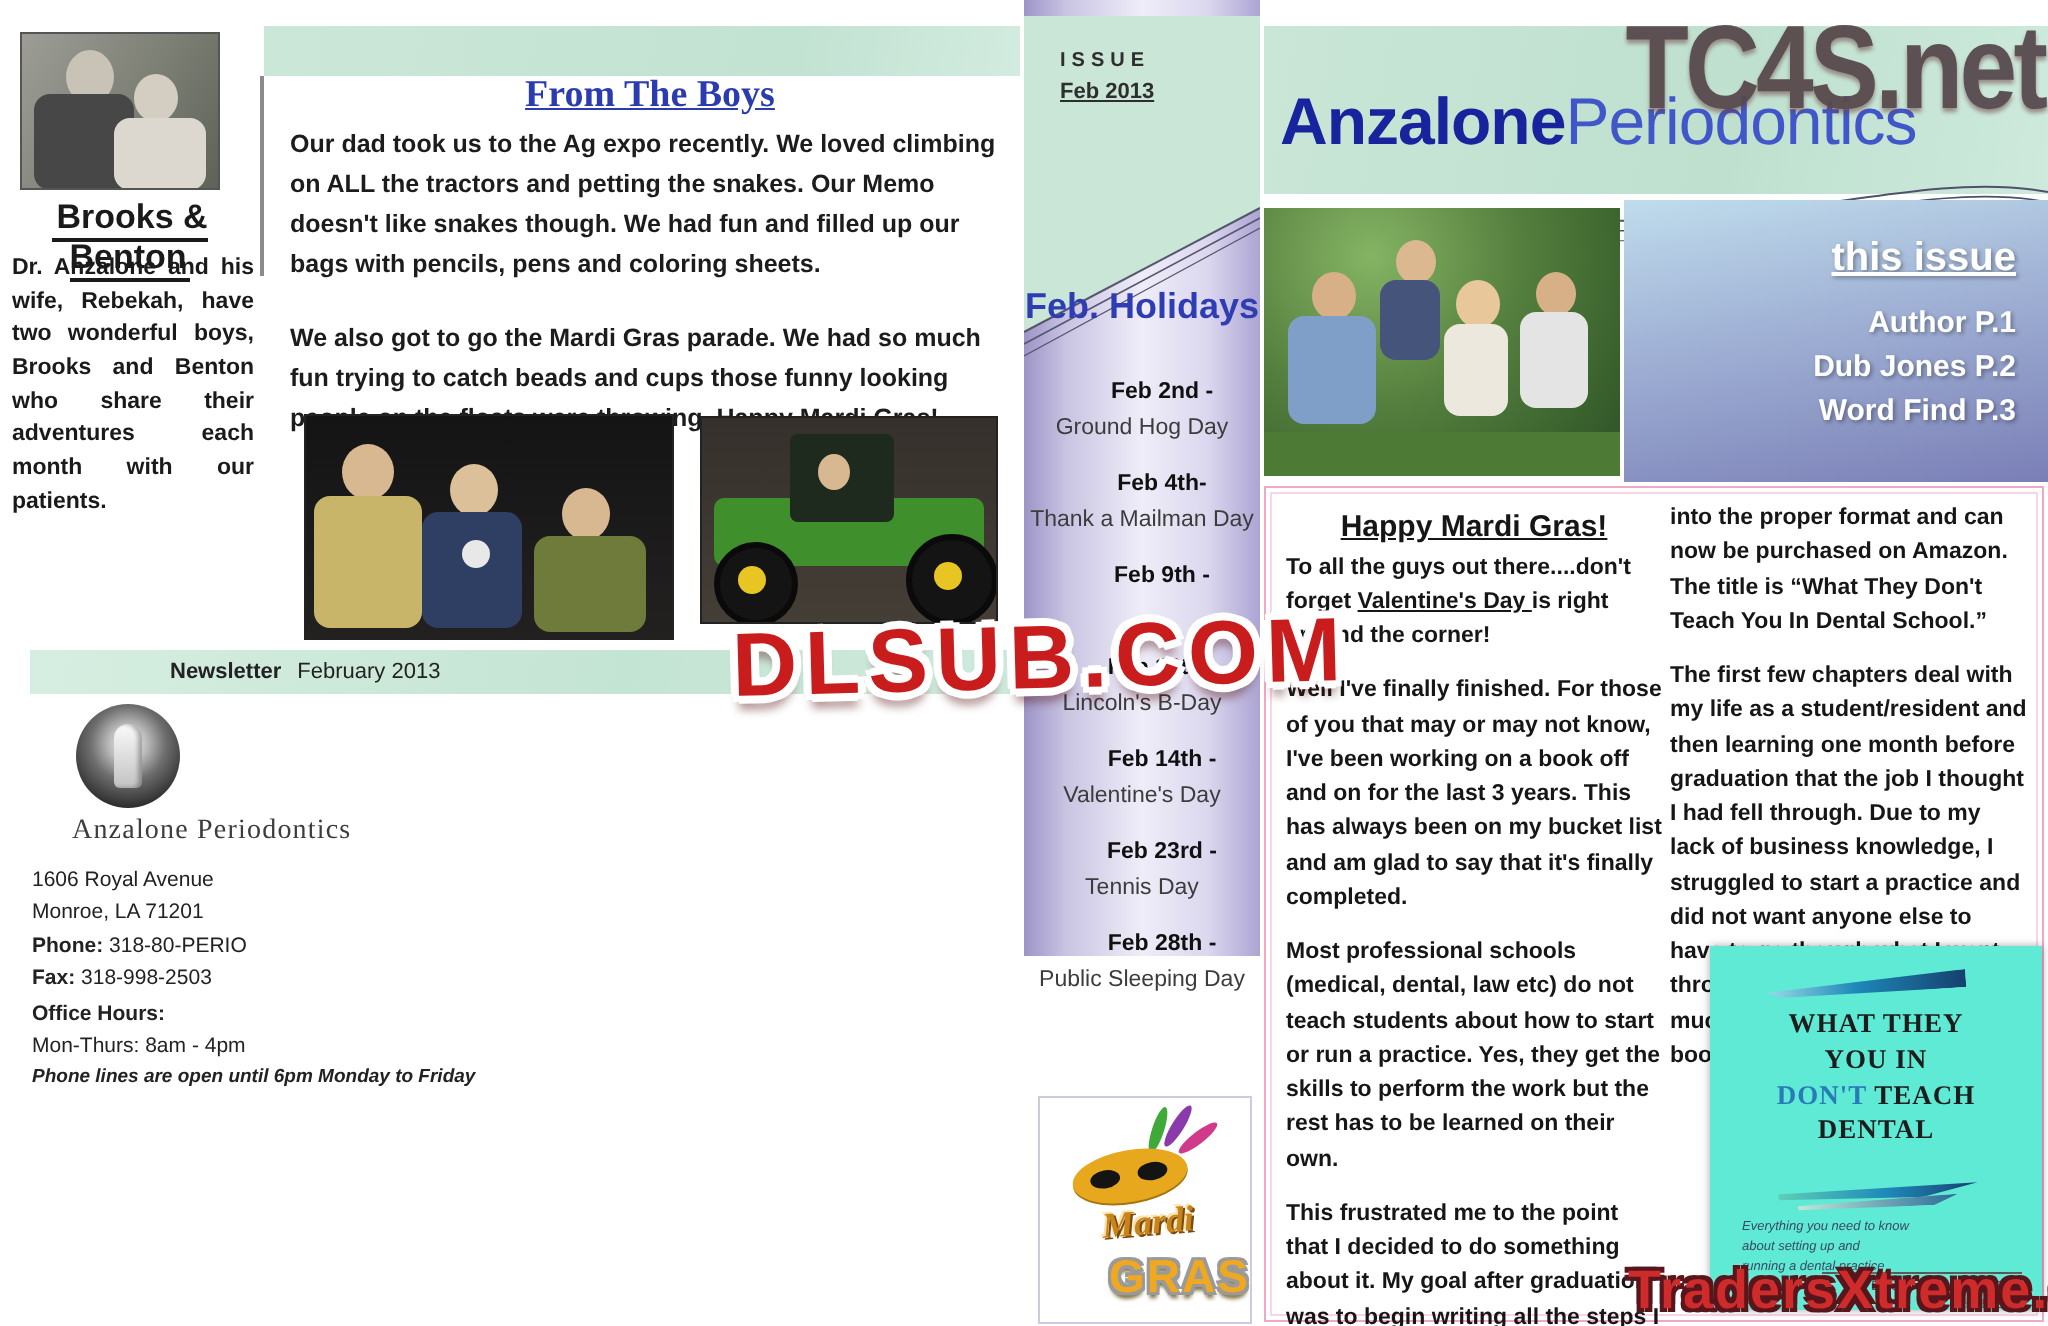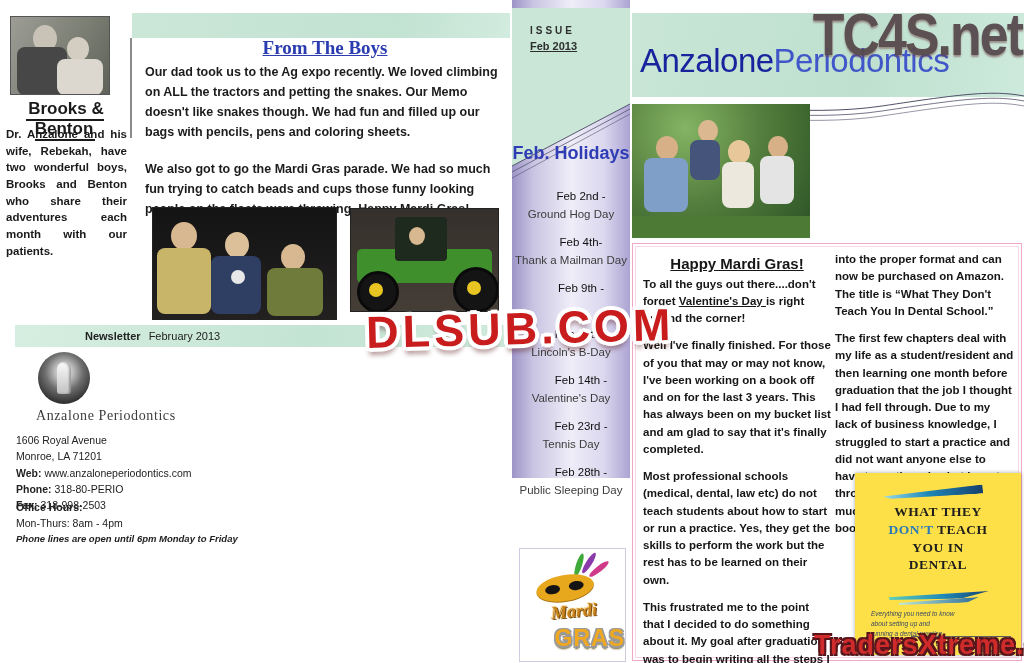--- a/index.html
+++ b/index.html
@@ -50,37 +50,37 @@
   .photo-tractor{left:350px;top:208px;width:147px;height:102px;background:linear-gradient(#35302b,#453e37);}
 
   
   .issue-col{left:512px;top:0;width:118px;height:478px;
      background:linear-gradient(90deg,#9d94c7 0%,#c9c4e2 18%,#efedf8 50%,#dbd7ee 78%,#aca4d3 100%);}
   .issue-svg{position:absolute;left:0;top:0;}
   .issue-label{position:absolute;left:18px;top:25px;font-size:10px;font-weight:bold;letter-spacing:3px;color:#2e2e2e;}
   .issue-date{position:absolute;left:18px;top:40px;font-size:11px;font-weight:bold;color:#2e2e2e;text-decoration:underline;}
   .holidays-title{position:absolute;left:0;top:143px;width:118px;text-align:center;font-size:18px;font-weight:bold;color:#2e3db4;}
   .holidays-list{position:absolute;left:0;top:190px;width:118px;text-align:center;}
-  .holiday-date{font-size:11.5px;font-weight:normal;color:#101010;margin-bottom:6px;padding-left:20px;}
+  .holiday-date{font-size:11.5px;font-weight:bold;color:#101010;margin-bottom:6px;padding-left:20px;}
   .holiday-day{font-size:11.5px;color:#3c3c3c;margin-bottom:16px;}
   .mardi-box{position:absolute;left:7px;top:548px;width:105px;height:112px;background:#fff;border:1px solid #cfcadd;overflow:hidden;}
   .mardi-mask{position:absolute;left:16px;top:26px;width:58px;height:26px;background:#e8a81e;border-radius:50%;
       transform:rotate(-10deg);box-shadow:0 1px 0 #a87410;}
   .mardi-eye{position:absolute;width:15px;height:9px;background:#141414;border-radius:50%;top:8px;}
   .feather{position:absolute;width:6px;height:24px;border-radius:50%;}
   .mardi-word1{position:absolute;left:14px;top:52px;width:80px;text-align:center;font-family:"Liberation Serif",serif;
       font-style:italic;font-weight:bold;font-size:18px;color:#c8841a;transform:rotate(-5deg);
       text-shadow:1px 1px 0 #7a4a10,-1px -1px 0 #fbe2a8;}
   .mardi-word2{position:absolute;left:0;top:76px;width:105px;text-align:right;font-size:23px;font-weight:bold;letter-spacing:1px;
       color:#f0a820;text-shadow:-1.5px -1.5px 0 #9a9a9a,1.5px -1.5px 0 #9a9a9a,-1.5px 1.5px 0 #9a9a9a,1.5px 1.5px 0 #9a9a9a,0 3px 2px #6a5a20;}
 
   
   .header-green{left:632px;top:13px;width:392px;height:84px;background:linear-gradient(100deg,#c9e6d6 0%,#bfe0cf 60%,#cdeadd 100%);}
   .brand{left:640px;top:42px;font-size:33px;letter-spacing:-.5px;white-space:nowrap;}
-  .brand-bold{font-weight:normal;color:#18249e;}
+  .brand-bold{font-weight:bold;color:#18249e;}
   .brand-light{font-weight:normal;color:#4157c9;}
   .waves-svg{position:absolute;left:632px;top:80px;}
   .photo-family{left:632px;top:104px;width:178px;height:134px;border:0;overflow:hidden;
       background:radial-gradient(circle at 30% 18%,#85b464 0%,#557f3e 45%,#39612d 80%,#2c4f26 100%);}
   .issue-panel{left:812px;top:100px;width:212px;height:141px;
       background:linear-gradient(170deg,#c0dcec 0%,#9fb0d4 45%,#7a7fb6 100%);
       box-sizing:border-box;padding:18px 16px 0 0;text-align:right;color:#fff;}
   .this-issue{font-size:20px;font-weight:bold;text-decoration:underline;text-shadow:1px 1px 2px rgba(0,0,0,.35);margin-bottom:10px;}
   .toc-item{font-size:15px;font-weight:bold;line-height:22px;text-shadow:1px 1px 2px rgba(0,0,0,.35);}
 
@@ -88,21 +88,21 @@
       border:1.5px solid #f2a6c8;outline:1px solid #f9d6e7;outline-offset:-4px;box-sizing:border-box;}
   .article-col{position:absolute;top:7px;font-size:11.5px;font-weight:bold;line-height:1.5;color:#161616;}
   .col1{left:10px;width:188px;}
   .col2{left:202px;width:180px;}
   .mardi-title{text-align:center;font-size:15px;margin:2px 0 0 0;}
   .mardi-title span{text-decoration:underline;}
   .article-col p{margin:0 0 10px 0;}
   .u{text-decoration:underline;}
 
   
-  .book{position:absolute;left:222px;top:229px;width:166px;height:182px;background:#fde047;
+  .book{position:absolute;left:222px;top:229px;width:166px;height:182px;background:#5eead4;
       box-shadow:0 0 4px rgba(0,0,0,.35);overflow:hidden;}
   .bswoosh{position:absolute;height:9px;}
   .bswoosh1{left:28px;top:15px;width:100px;background:linear-gradient(90deg,#9adbe8 0%,#1e88b8 45%,#16406e 100%);
       clip-path:polygon(0 55%,100% 0,100% 100%,8% 88%);transform:rotate(-4deg);}
   .bswoosh2{left:34px;top:118px;width:100px;background:linear-gradient(90deg,#5ecfb8 0%,#1e88b8 55%,#16406e 100%);
       clip-path:polygon(0 30%,100% 40%,72% 100%,0 62%);transform:rotate(-4deg);}
   .bswoosh3{left:44px;top:126px;width:80px;height:5px;background:linear-gradient(90deg,#bfe8d8,#2a6a98);
       clip-path:polygon(0 40%,100% 0,85% 100%,0 80%);transform:rotate(-3deg);}
   .book-title{position:absolute;left:0;top:30px;width:166px;text-align:center;font-family:"Liberation Serif",serif;
       font-size:13.5px;font-weight:bold;letter-spacing:.5px;line-height:1.32;color:#1d1d1d;}
@@ -131,21 +131,20 @@
   </div>
 
   <div class="abs logo-circle">
     <div class="logo-tooth"></div>
   </div>
   <div class="abs practice-name">Anzalone Periodontics</div>
 
   <div class="abs practice-info">
     <div>1606 Royal Avenue</div>
     <div>Monroe, LA 71201</div>
-    <div><b>Web:</b> <span>www.anzaloneperiodontics.com</span></div>
     <div><b>Phone:</b> <span>318-80-PERIO</span></div>
     <div><b>Fax:</b> <span>318-998-2503</span></div>
   </div>
   <div class="abs practice-hours">
     <div><b>Office Hours:</b></div>
     <div>Mon-Thurs: 8am - 4pm</div>
     <div class="note-italic">Phone lines are open until 6pm Monday to Friday</div>
   </div>
 
   <div class="abs band-top"></div>
@@ -230,40 +229,46 @@
     <div class="rect-blob" style="left:12px;top:54px;width:44px;height:54px;background:#7f9fc9;"></div>
     <div class="blob" style="left:66px;top:16px;width:20px;height:22px;background:#dcb890;"></div>
     <div class="rect-blob" style="left:58px;top:36px;width:30px;height:40px;background:#44547a;"></div>
     <div class="blob" style="left:96px;top:36px;width:22px;height:24px;background:#e8c89a;"></div>
     <div class="rect-blob" style="left:90px;top:58px;width:32px;height:46px;background:#ece8de;"></div>
     <div class="blob" style="left:136px;top:32px;width:20px;height:22px;background:#d8b088;"></div>
     <div class="rect-blob" style="left:128px;top:52px;width:34px;height:48px;background:#e4e4e4;"></div>
     <div class="rect-blob" style="left:0;top:112px;width:178px;height:22px;background:#4d7a35;border-radius:0;"></div>
   </div>
 
+  <div class="abs issue-panel">
+    <div class="this-issue">this issue</div>
+    <div class="toc-item">Author P.1</div>
+    <div class="toc-item">Dub Jones  P.2</div>
+    <div class="toc-item">Word Find P.3</div>
+  </div>
 
   <div class="abs article-box">
     <div class="article-col col1">
       <div class="mardi-title"><span>Happy Mardi Gras!</span></div>
       <p><span>To all the guys out there....don't forget </span><span class="u">Valentine's Day </span><span>is right around the corner!</span></p>
       <p>Well I've finally finished. For those of you that may or may not know, I've been working on a book off and on for the last 3 years. This has always been on my bucket list and am glad to say that it's finally completed.</p>
       <p>Most professional schools (medical, dental, law etc) do not teach students about how to start or run a practice. Yes, they get the skills to perform the work but the rest has to be learned on their own.</p>
       <p>This frustrated me to the point that I decided to do something about it. My goal after graduation was to begin writing all the steps I had to take to begin  to start a practice. After 3 years, I hired an editor who has helped me get the book</p>
     </div>
     <div class="article-col col2">
       <p>into the proper format and can now be purchased on Amazon. The title is “What They Don't Teach You In Dental School.”</p>
       <p>The first few chapters deal with my life as a student/resident and then learning one month before graduation that the job I thought I had fell through. Due to my lack of business knowledge, I struggled to start a practice and did not want anyone else to have to go though what I went through.  I enjoyed the writing so much that I now have two more books on the way.    Dr A</p>
     </div>
 
     <div class="book">
       <div class="bswoosh bswoosh1"></div>
       <div class="book-title">
         <div>WHAT THEY</div>
+        <div>YOU IN</div>
         <div><span class="book-blue">DON'T</span><span> TEACH</span></div>
-        <div>YOU IN</div>
         <div>DENTAL</div>
       </div>
       <div class="bswoosh bswoosh2"></div>
       <div class="bswoosh bswoosh3"></div>
       <div class="book-tagline">
         <div>Everything you need to know</div>
         <div>about setting up and</div>
         <div>running a dental practice</div>
       </div>
       <div class="book-byline">

